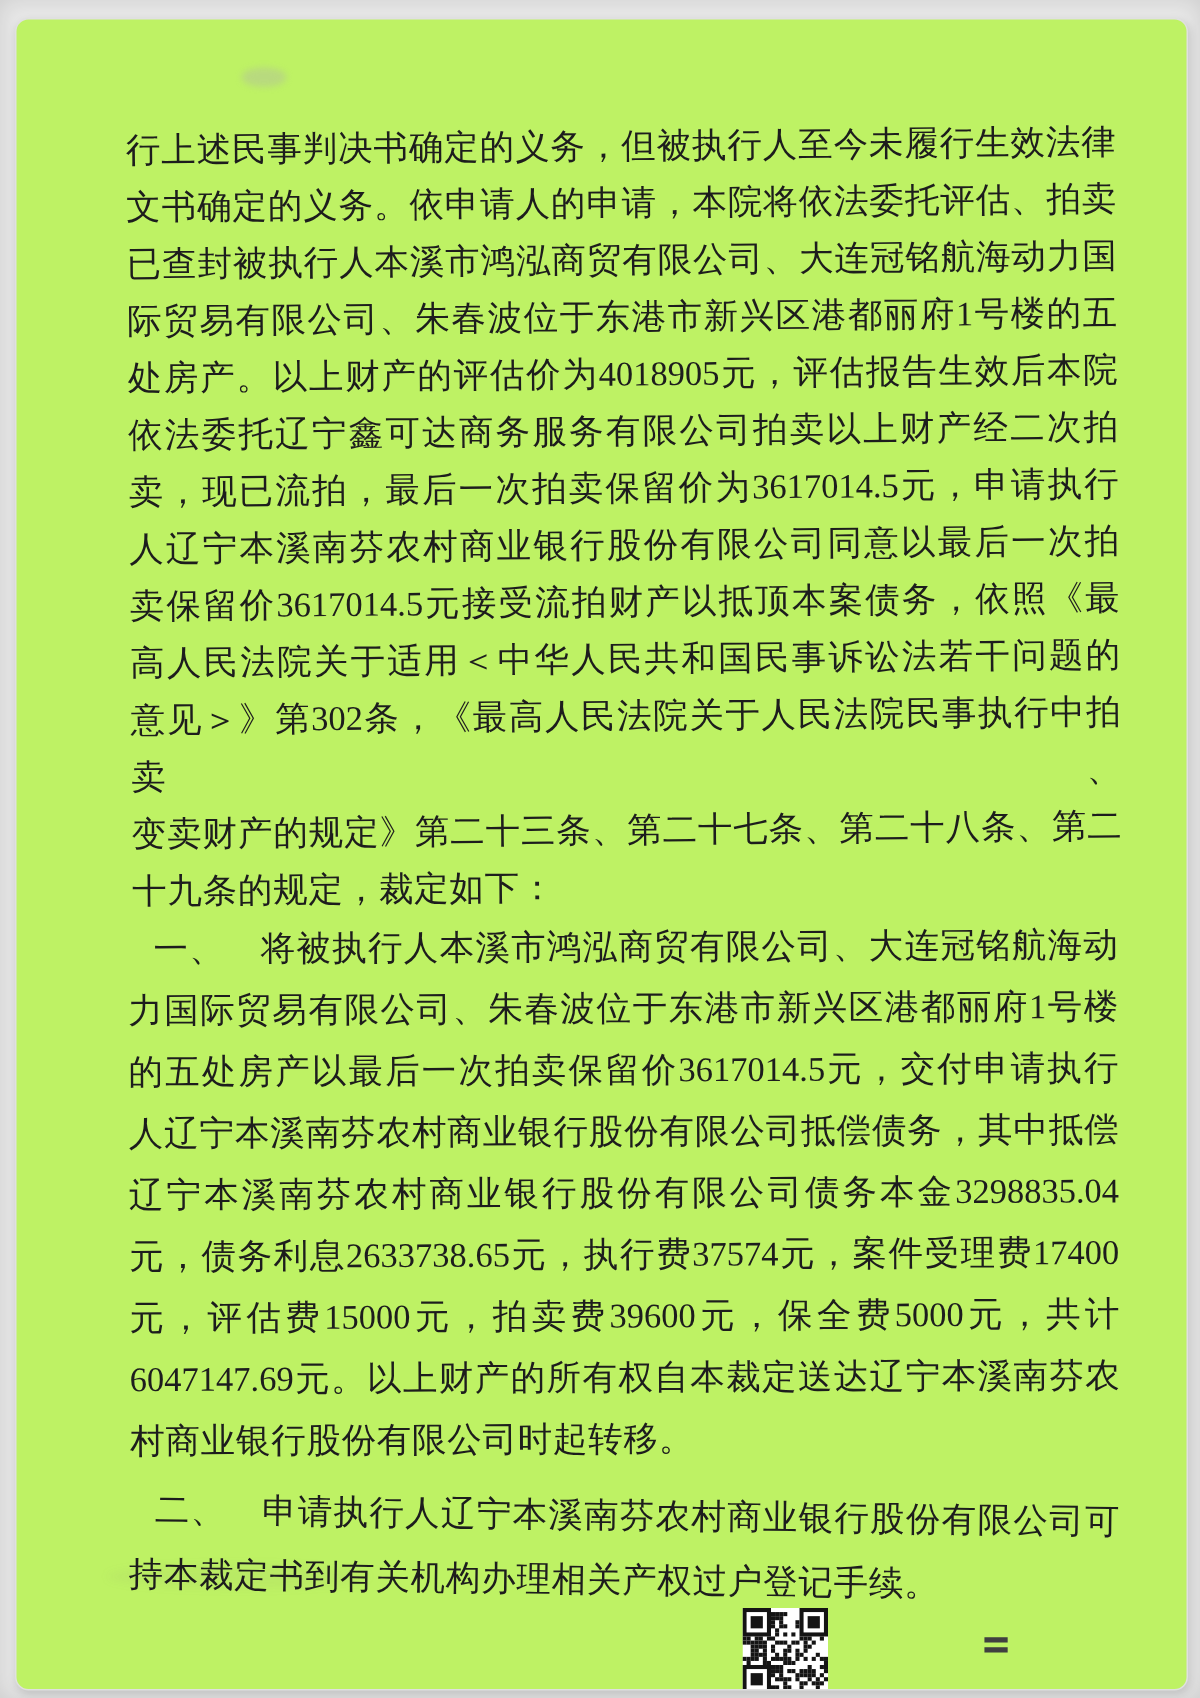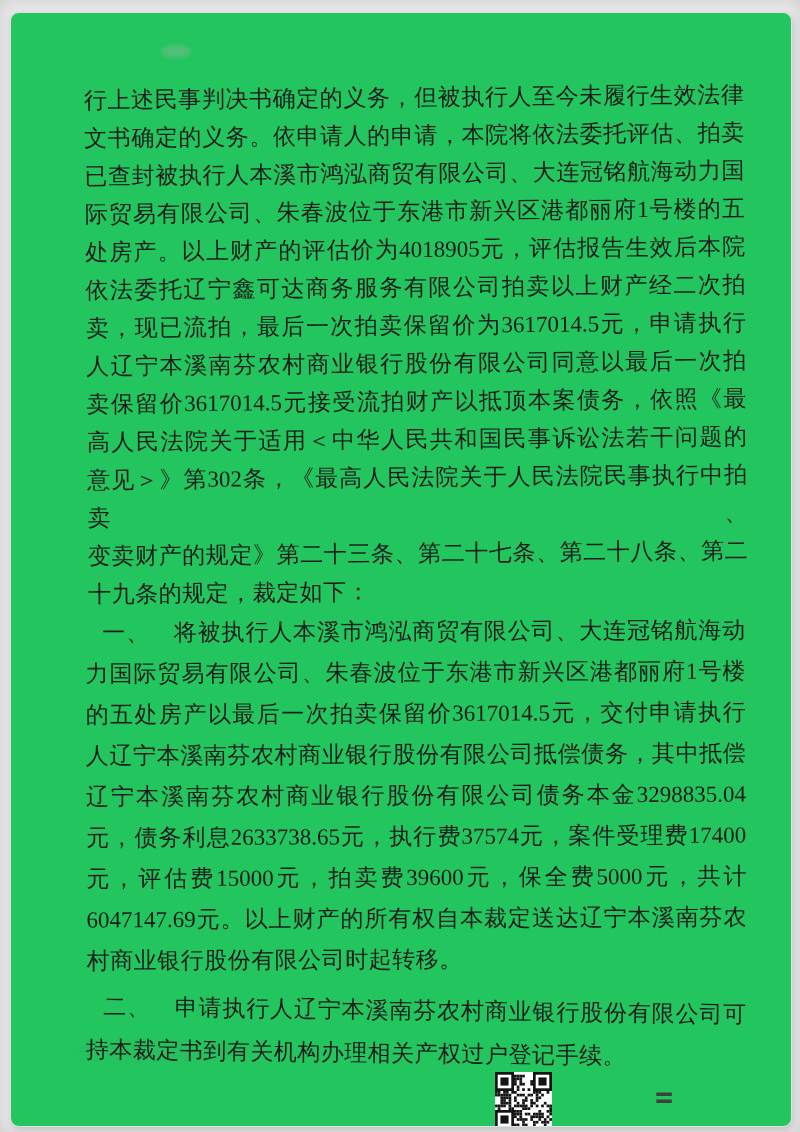--- a/index.html
+++ b/index.html
@@ -8,21 +8,21 @@
     width:800px;height:1132px;
     background:#e9e9e9;
     font-family:"Liberation Serif","DejaVu Serif",serif;
   }
   .frame{
     position:relative;width:800px;height:1132px;
     box-shadow:inset 0 0 16px rgba(0,0,0,0.12);
   }
   .page{
     position:absolute;left:10px;top:12px;width:780px;height:1113px;
-    background:#22c55e;
+    background:#bef264;
     border:1px solid #e0e0e0;
     border-radius:9px;
     box-shadow:1px 2px 6px rgba(0,0,0,0.14);
     overflow:hidden;
   }
   .doc-text{
     position:absolute;left:75px;top:66px;width:660px;
     font-size:23px;color:#1d1d1d;
   }
   .p1{line-height:38px;transform:rotate(-0.5deg);}

